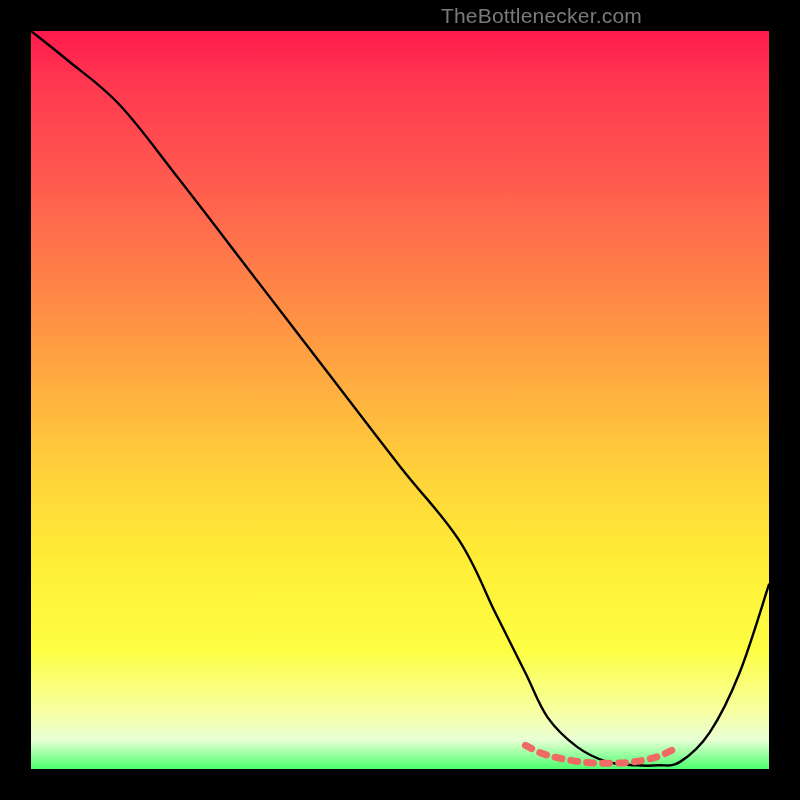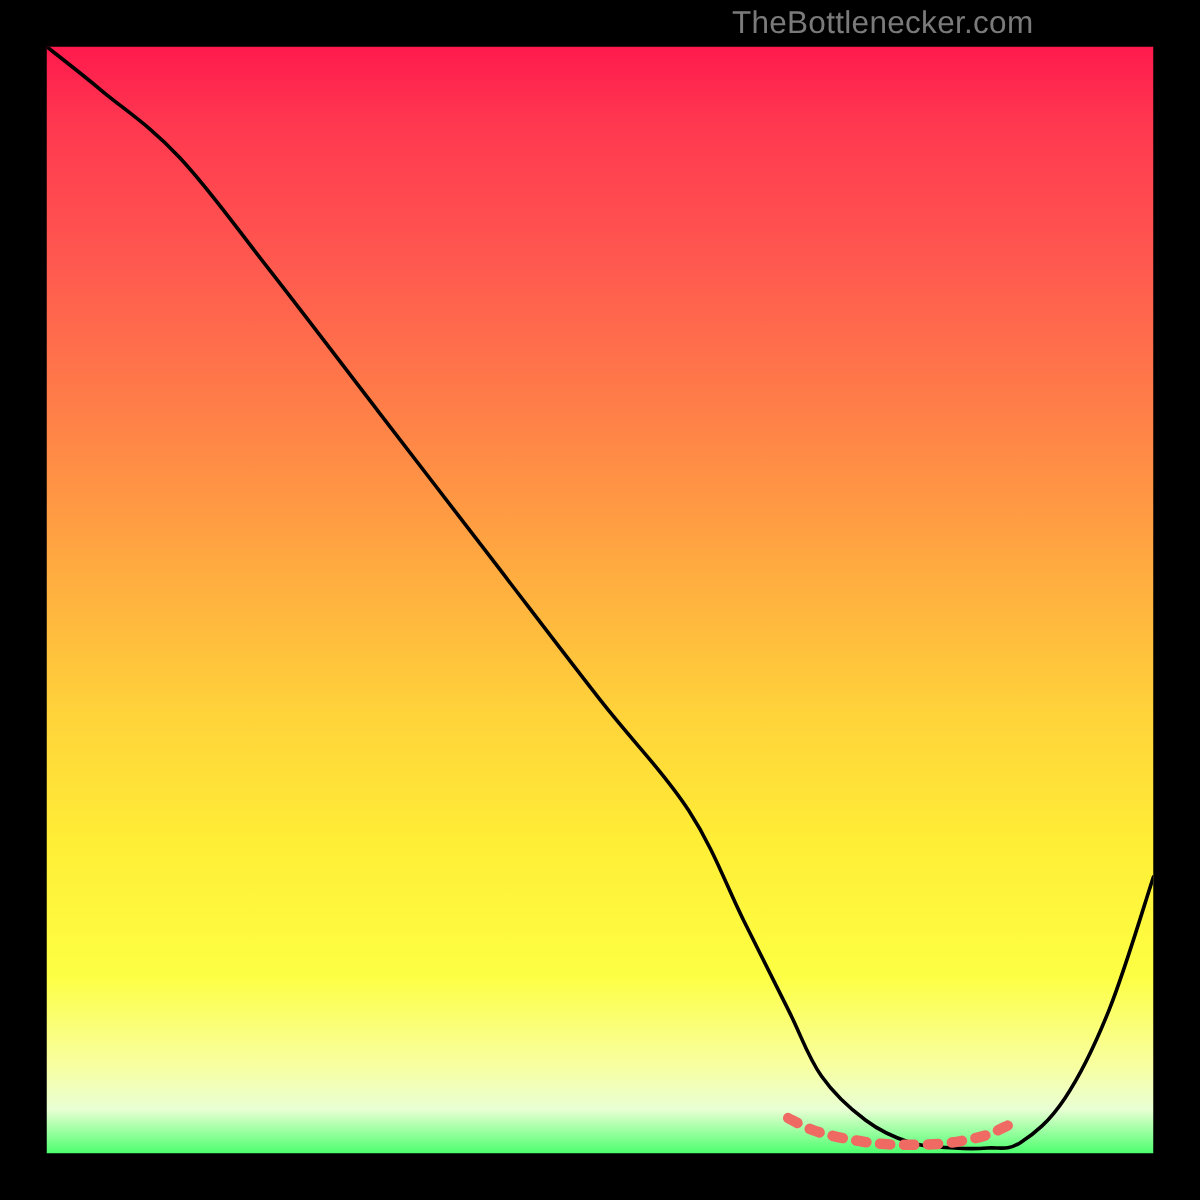--- a/index.html
+++ b/index.html
@@ -11,21 +11,20 @@
     overflow: hidden;
     font-family: Arial, Helvetica, sans-serif;
   }
   .frame {
     position: absolute;
     left: 0;
     top: 0;
     width: 652px;
     height: 800px;
     background: #000;
-    padding-left: 47px;
   }
   .plot-area {
     position: absolute;
     left: 31px;
     top: 31px;
     width: 738px;
     height: 738px;
     overflow: hidden;
   }
   .gradient {

